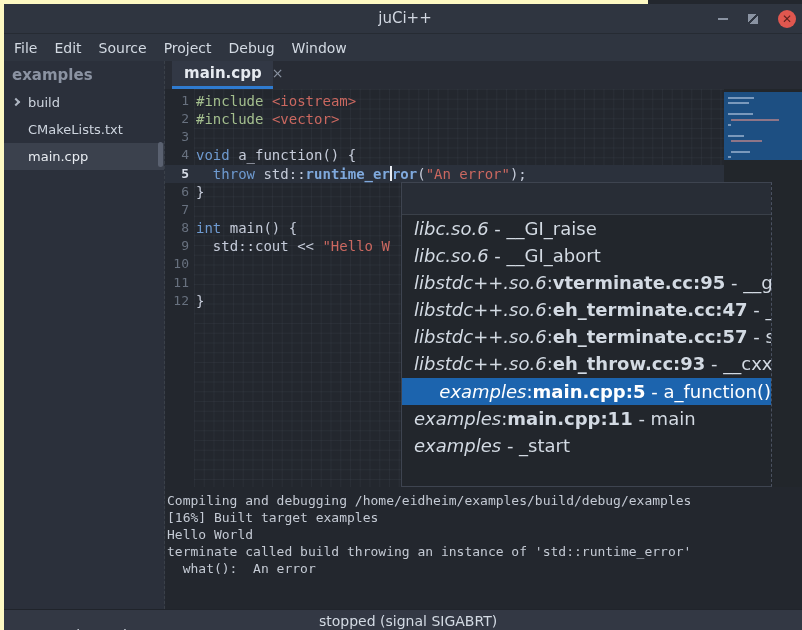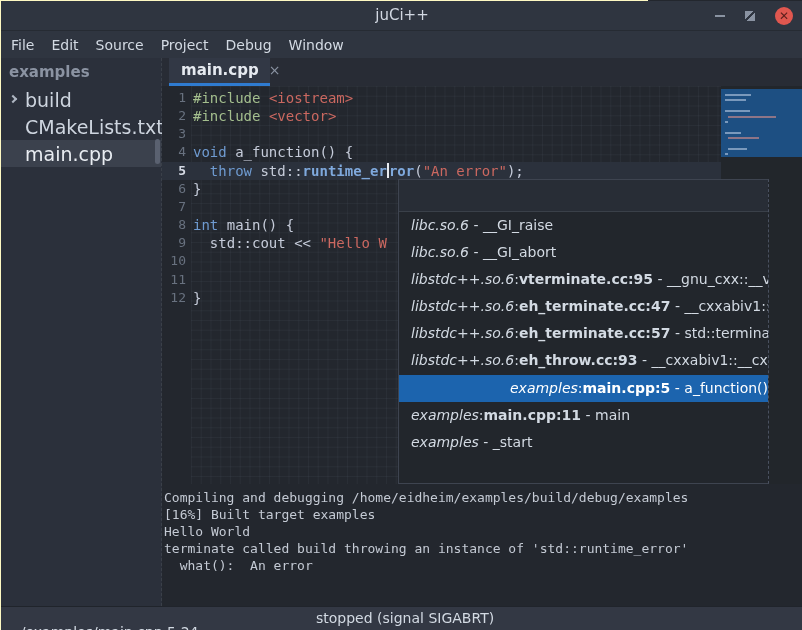--- a/index.html
+++ b/index.html
@@ -1,35 +1,35 @@
 <!DOCTYPE html>
 <html><head>
 <meta charset="utf-8">
 <style>
   * { margin:0; padding:0; box-sizing:border-box; }
   html,body { width:802px; height:630px; }
   body { font-family:"DejaVu Sans", sans-serif; background:#23272e; overflow:hidden; }
-  .window { position:absolute; inset:0; width:648px; height:630px; background:#e5e5e5; border:1px solid #fef9c3; }
+  .window { position:absolute; inset:0; width:648px; height:630px; background:#e5e5e5; border:4px solid #fef9c3; }
 
   
   .titlebar { position:absolute; left:0; top:0; width:802px; height:30px; background:#2f3540; border-bottom:1px solid #262b33; }
   .title { position:absolute; left:0; right:0; top:5px; text-align:center; color:#d2d8e2; font-size:15px; }
   .win-controls { position:absolute; right:10px; top:0; height:30px; display:flex; align-items:center; gap:20px; }
   .btn-min { width:10px; height:2px; background:#8a93a2; }
   .btn-restore { width:10px; height:10px; background:linear-gradient(135deg,#8a93a2 44%,#2f3540 44%,#2f3540 56%,#8a93a2 56%); }
   .btn-close { width:18px; height:18px; border-radius:50%; background:#e0574f; display:flex; align-items:center; justify-content:center; color:#5c1f1c; font-size:12px; font-weight:bold; line-height:1; }
 
   
   .menubar { position:absolute; left:0; top:30px; width:802px; height:27px; background:#2f3540; display:flex; align-items:center; gap:17px; padding-left:10px; }
   .menu-item { color:#d3dae3; font-size:14px; }
 
   
   .sidebar { position:absolute; left:0; top:57px; width:161px; height:548px; background:#2b303b; border-right:1px dashed #3a4049; }
   .side-header { height:28px; line-height:28px; padding-left:8px; color:#8b93a2; font-size:15px; font-weight:bold; }
-  .tree-item { height:27px; display:flex; align-items:center; color:#ced5df; font-size:19px; padding-left:24px; position:relative; }
+  .tree-item { height:27px; display:flex; align-items:center; color:#ced5df; font-size:13px; padding-left:24px; position:relative; }
   .tree-item.selected { background:#3b414d; color:#e9edf2; }
   .chev { position:absolute; left:9px; top:10px; width:6px; height:6px; border-top:2px solid #aeb6c2; border-right:2px solid #aeb6c2; transform:rotate(45deg); }
   .side-thumb { position:absolute; right:1px; top:81px; width:5px; height:25px; background:#5a6170; border-radius:3px; }
 
   
   .main { position:absolute; left:161px; top:57px; width:641px; height:548px; }
 
   .tabbar { position:absolute; left:0; top:0; width:641px; height:28px; background:#282c35; }
   .tab { position:absolute; left:7px; top:0; height:28px; width:101px; background:#323845; border-bottom:3px solid #2f7bd0; display:flex; align-items:center; padding:0 10px 2px 12px; }
   .tab-label { color:#e6eaf0; font-size:15px; font-weight:bold; }
@@ -56,21 +56,21 @@
   .map-bar { height:2px; margin-bottom:3.4px; background:rgba(215,228,245,0.5); }
   .map-bar.r { background:rgba(235,150,140,0.55); }
 
   
   .terminal { position:absolute; left:0; top:426px; width:641px; height:122px; background:#23272e; padding:5px 0 8px 2px; }
   .term-line { font-family:"DejaVu Sans Mono", monospace; font-size:13px; line-height:17px; color:#c4cad4; white-space:pre; }
 
   
   .popup { position:absolute; left:397px; top:178px; width:371px; height:305px; background:#22262c; border:1px solid #3e4450; border-right:1px dashed #4a5160; }
   .popup-search { height:32px; background:#282d36; border-bottom:1px solid #3a4049; }
-  .pi { height:27.1px; line-height:27.1px; padding-left:12px; font-size:14px; color:#d3dae3; white-space:pre; overflow:hidden; }
+  .pi { height:27.1px; line-height:27.1px; padding-left:12px; font-size:18px; color:#d3dae3; white-space:pre; overflow:hidden; }
   .pi i { font-style:italic; }
   .pi b { font-weight:bold; }
   .pi.selected { background:#1c64ae; color:#ffffff;text-align:right; }
 
   
   .statusbar { position:absolute; left:0; top:605px; width:802px; height:25px; background:#333844; border-top:1px solid #20242b; }
   .status-left { position:absolute; left:8px; top:17px; color:#d3dae3; font-size:14px; }
   .status-center { position:absolute; left:315px; top:3px; color:#d3dae3; font-size:14px; }
 </style>
 </head>

